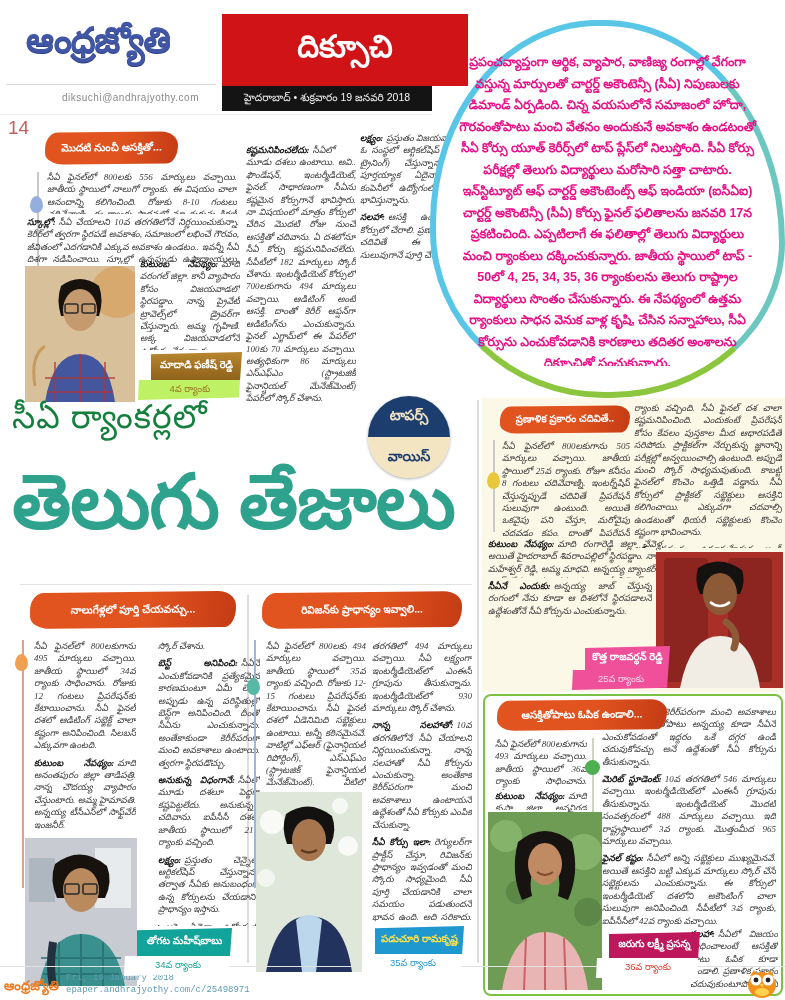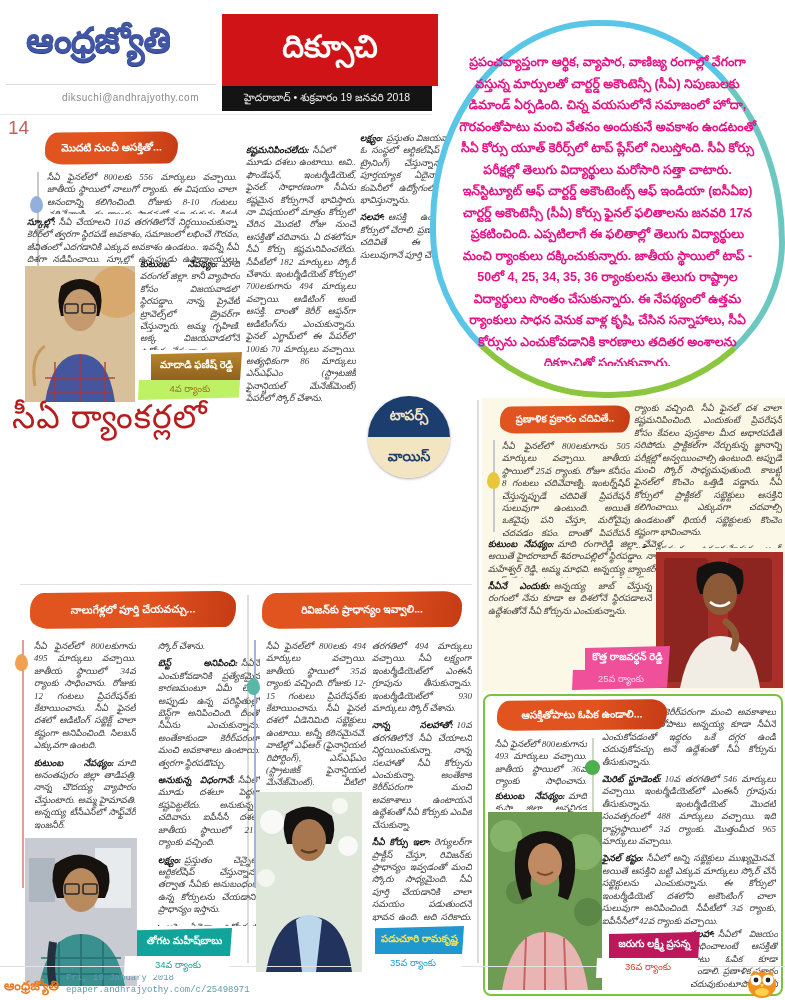--- a/index.html
+++ b/index.html
@@ -17,21 +17,21 @@
             font-size:10.5px;}
   .rule{background:#d9d9d9;}
   
   .bubble{border:6px solid #59c6e8;border-bottom-color:#8cc63e;border-right-color:#6cc7c0;
           border-radius:48% 52% 50% 50% / 55% 60% 42% 45%;
           background:#fff;display:flex;align-items:center;justify-content:center;
           padding:26px 20px;box-sizing:border-box;z-index:6;}
   .bubble p{margin:0;color:#ea1088;font-size:12.5px;line-height:1.72;font-weight:600;
             text-align:center;overflow:hidden;max-height:100%;}
   
-  .kicker{font-size:33px;color:#b91c1c;letter-spacing:1px;white-space:nowrap;}
+  .kicker{font-size:33px;color:#15803d;letter-spacing:1px;white-space:nowrap;}
   .bigtitle{font-size:76px;font-weight:bold;color:#2ea28d;white-space:nowrap;letter-spacing:-1px;}
   .badge{width:82px;height:82px;border-radius:50%;overflow:hidden;box-shadow:0 1px 3px rgba(0,0,0,.35);z-index:7;}
   .badge .half{height:41px;display:flex;align-items:center;justify-content:center;
                font-size:14px;font-weight:bold;}
   .badge .top{background:#1c3e6f;color:#f3e5c2;}
   .badge .bot{background:#f3e5c2;color:#1c3e6f;}
   
   .brush{background:linear-gradient(100deg,#e2541f 55%,#c43b15);color:#fff;font-weight:bold;
          font-size:10.5px;display:flex;align-items:center;justify-content:center;
          border-radius:14px 18px 12px 20px / 18px 14px 20px 12px;transform:rotate(-.6deg);
@@ -73,21 +73,21 @@
 </head>
 <body>
 
 <div class="page">
 
   <div class="abs" style="left:0;top:0;width:785px;height:118px;">
     <div class="abs logo" style="left:26px;top:20px;">ఆంధ్రజ్యోతి</div>
     <div class="abs rule" style="left:6px;top:84px;width:210px;height:1px;"></div>
     <div class="abs pageno" style="left:8px;top:87px;margin-top:30px;">14</div>
     <div class="abs email" style="left:62px;top:92px;">diksuchi@andhrajyothy.com</div>
-    <div class="abs redbox" style="left:222px;top:14px;width:216px;height:72px;">దిక్సూచి</div>
+    <div class="abs redbox" style="left:222px;top:14px;width:246px;height:72px;">దిక్సూచి</div>
     <div class="abs blackbar" style="left:222px;top:86px;width:210px;height:25px;">హైదరాబాద్ • శుక్రవారం 19 జనవరి 2018</div>
     <div class="abs rule" style="left:0;top:114px;width:432px;height:1px;background:#ececec;"></div>
   </div>
 
   <div class="abs bubble" style="left:430px;top:20px;width:355px;height:378px;">
     <p>ప్రపంచవ్యాప్తంగా ఆర్థిక, వ్యాపార, వాణిజ్య రంగాల్లో వేగంగా వస్తున్న మార్పులతో చార్టర్డ్ అకౌంటెన్సీ (సీఏ) నిపుణులకు డిమాండ్ ఏర్పడింది. చిన్న వయసులోనే సమాజంలో హోదా, గౌరవంతోపాటు మంచి వేతనం అందుకునే అవకాశం ఉండటంతో సీఏ కోర్సు యూత్ కెరీర్స్‌లో టాప్ ప్లేస్‌లో నిలుస్తోంది. సీఏ కోర్సు పరీక్షల్లో తెలుగు విద్యార్థులు మరోసారి సత్తా చాటారు. ఇన్‌స్టిట్యూట్ ఆఫ్ చార్టర్డ్ అకౌంటెంట్స్ ఆఫ్ ఇండియా (ఐసీఏఐ) చార్టర్డ్ అకౌంటెన్సీ (సీఏ) కోర్సు ఫైనల్ ఫలితాలను జనవరి 17న ప్రకటించింది. ఎప్పటిలాగే ఈ ఫలితాల్లో తెలుగు విద్యార్థులు మంచి ర్యాంకులు దక్కించుకున్నారు. జాతీయ స్థాయిలో టాప్ - 50లో 4, 25, 34, 35, 36 ర్యాంకులను తెలుగు రాష్ట్రాల విద్యార్థులు సొంతం చేసుకున్నారు. ఈ నేపథ్యంలో ఉత్తమ ర్యాంకులు సాధన వెనుక వాళ్ల కృషి, చేసిన సన్నాహాలు, సీఏ కోర్సును ఎంచుకోవడానికి కారణాలు తదితర అంశాలను దిక్సూచితో పంచుకున్నారు.</p>
   </div>
 
   <div class="abs brush" style="left:45px;top:132px;width:133px;height:32px;">మొదటి నుంచీ ఆసక్తితో...</div>
   <div class="abs ornline" style="left:37px;top:172px;height:148px;"></div>
@@ -130,20 +130,21 @@
 
   <div class="abs col" style="left:246px;top:144px;width:110px;height:270px;">
     <p><span class="lead">కష్టమనిపించలేదు:</span><span>సీఏలో మూడు దశలు ఉంటాయి. అవి.. ఫౌండేషన్, ఇంటర్మీడియెట్, ఫైనల్. సాధారణంగా సీఏను కష్టమైన కోర్సుగానే భావిస్తారు. నా విషయంలో మాత్రం కోర్సులో చేరిన మొదటి రోజు నుంచే ఆసక్తితో చదివాను. ఏ దశలోనూ సీఏ కోర్సు కష్టమనిపించలేదు. సీపీటీలో 182 మార్కులు స్కోర్ చేశాను. ఇంటర్మీడియెట్ కోర్సులో 700లకుగాను 494 మార్కులు వచ్చాయి. ఆడిటింగ్ అంటే ఆసక్తి. దాంతో కెరీర్ ఆప్షన్‌గా ఆడిటింగ్‌ను ఎంచుకున్నాను. ఫైనల్ ఎగ్జామ్‌లో ఈ పేపర్‌లో 100కు 70 మార్కులు వచ్చాయి. అత్యధికంగా 86 మార్కులు ఎస్ఎఫ్ఎం (స్ట్రాటజిక్ ఫైనాన్షియల్ మేనేజ్‌మెంట్) పేపర్‌లో స్కోర్ చేశాను.</span></p>
   </div>
   <div class="abs col" style="left:360px;top:132px;width:112px;height:270px;">
     <p><span class="lead">లక్ష్యం:</span><span>ప్రస్తుతం విజయవాడలోని ఓ సంస్థలో ఆర్టికల్‌షిప్ (ప్రాక్టికల్ ట్రైనింగ్) చేస్తున్నాను. సీఏ పూర్తయ్యాక ఏదైనా మంచి కంపెనీలో ఉద్యోగంలో చేరాలని భావిస్తున్నాను.</span></p>
     <p><span class="lead">సలహా:</span><span>ఆసక్తి ఉంటేనే సీఏ కోర్సులో చేరాలి. ప్రణాళిక ప్రకారం చదివితే ఈ కోర్సును సులువుగానే పూర్తి చేయవచ్చు.</span></p>
   </div>
 
   <div class="abs kicker" style="left:12px;top:398px;">సీఏ ర్యాంకర్లలో</div>
+  <div class="abs bigtitle" style="left:12px;top:458px;">తెలుగు తేజాలు</div>
   <div class="abs badge" style="left:368px;top:396px;">
     <div class="half top">టాపర్స్</div>
     <div class="half bot">వాయిస్</div>
   </div>
 
   <div class="abs cream" style="left:482px;top:398px;width:303px;height:294px;"></div>
   <div class="abs brush" style="left:500px;top:406px;width:130px;height:27px;font-size:10px;">ప్రణాళిక ప్రకారం చదివితే..</div>
   <div class="abs ornline" style="left:493px;top:440px;height:92px;"></div>
   <div class="abs drop" style="left:487px;top:472px;background:#e8c83a;"></div>
 

